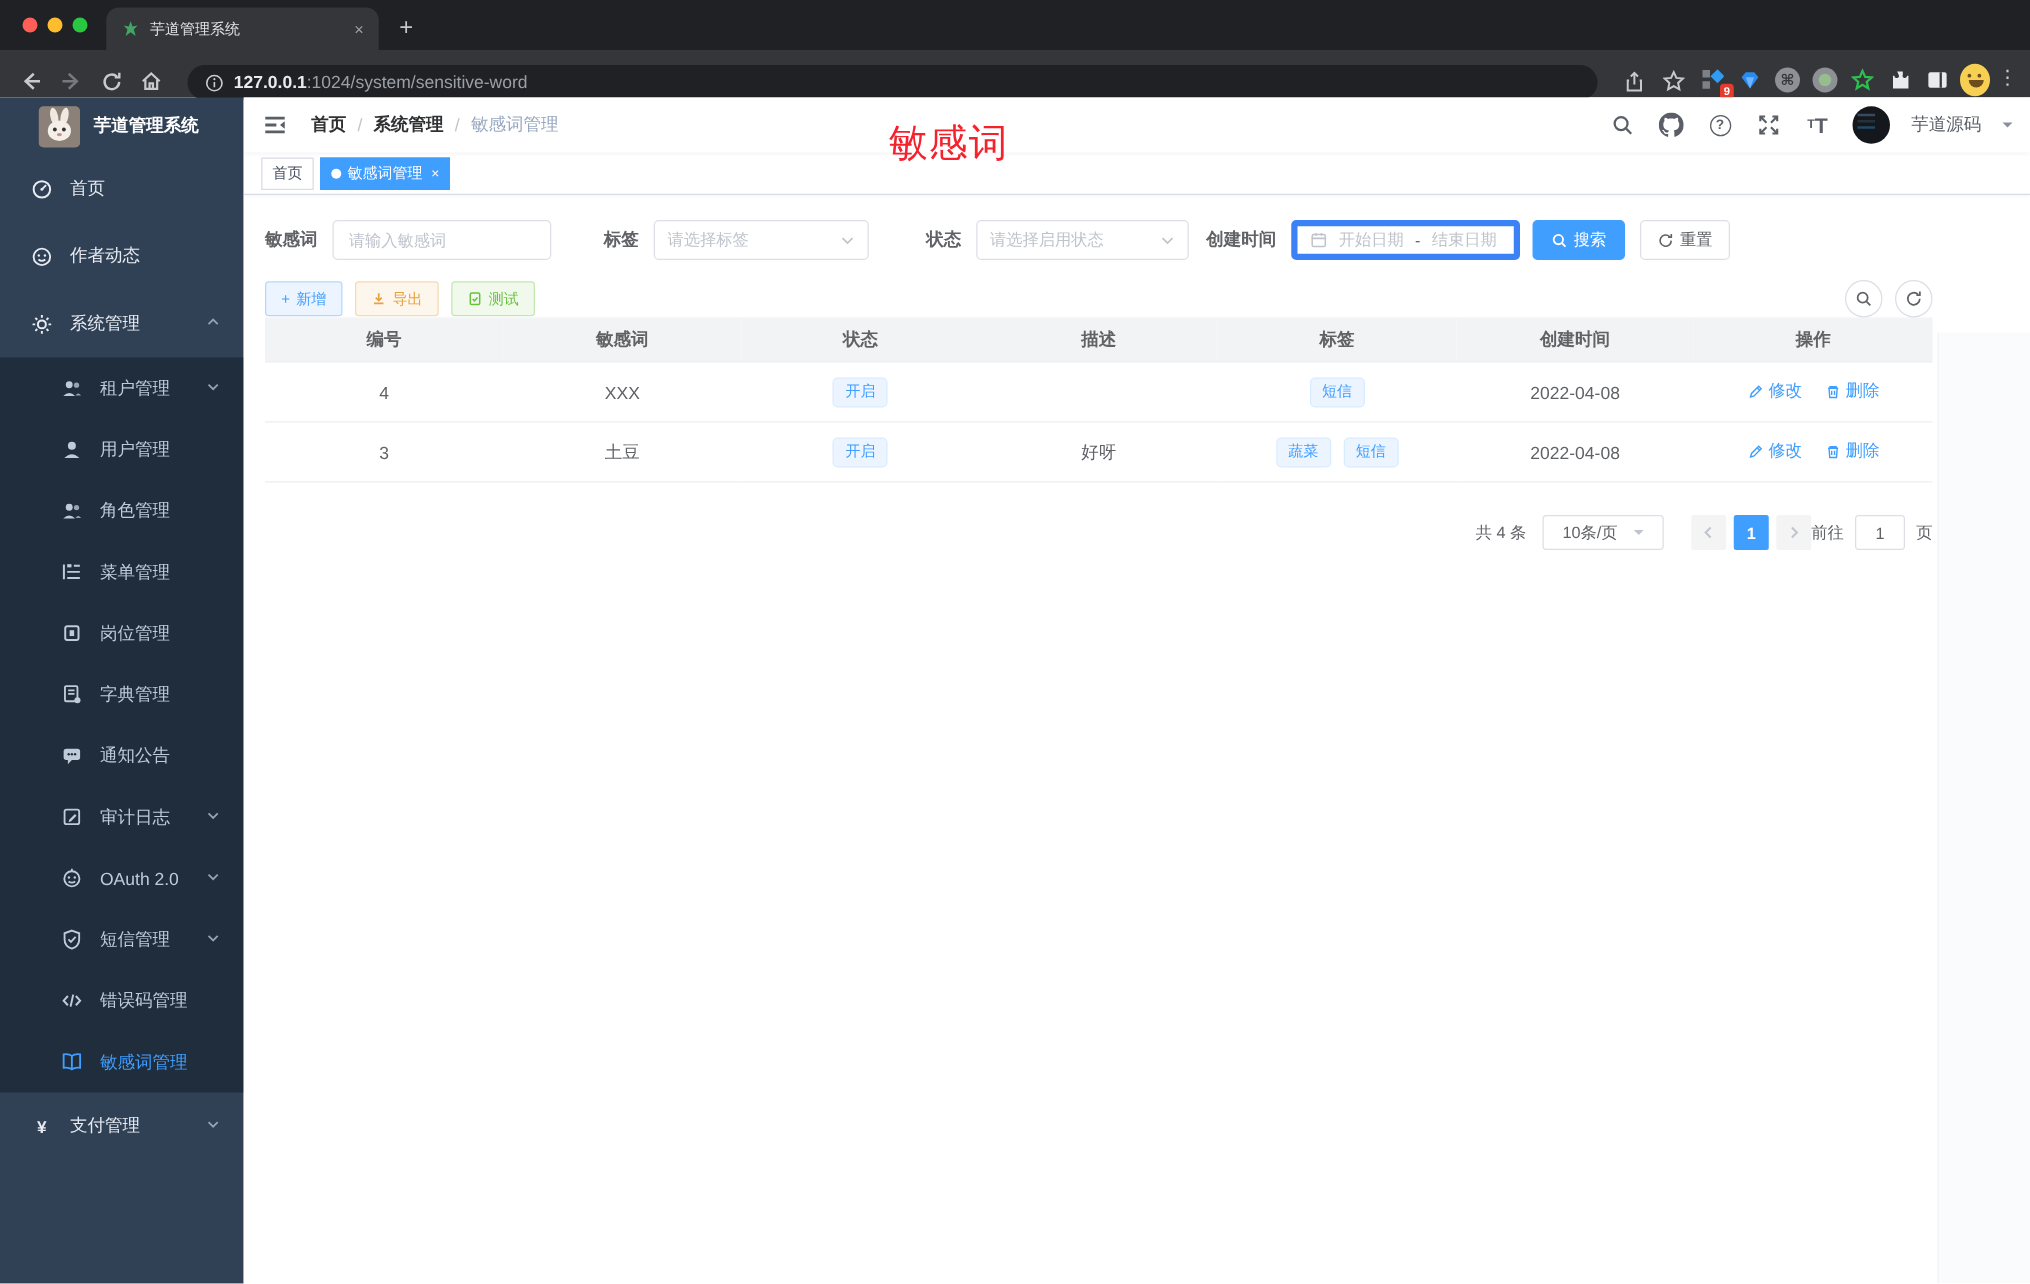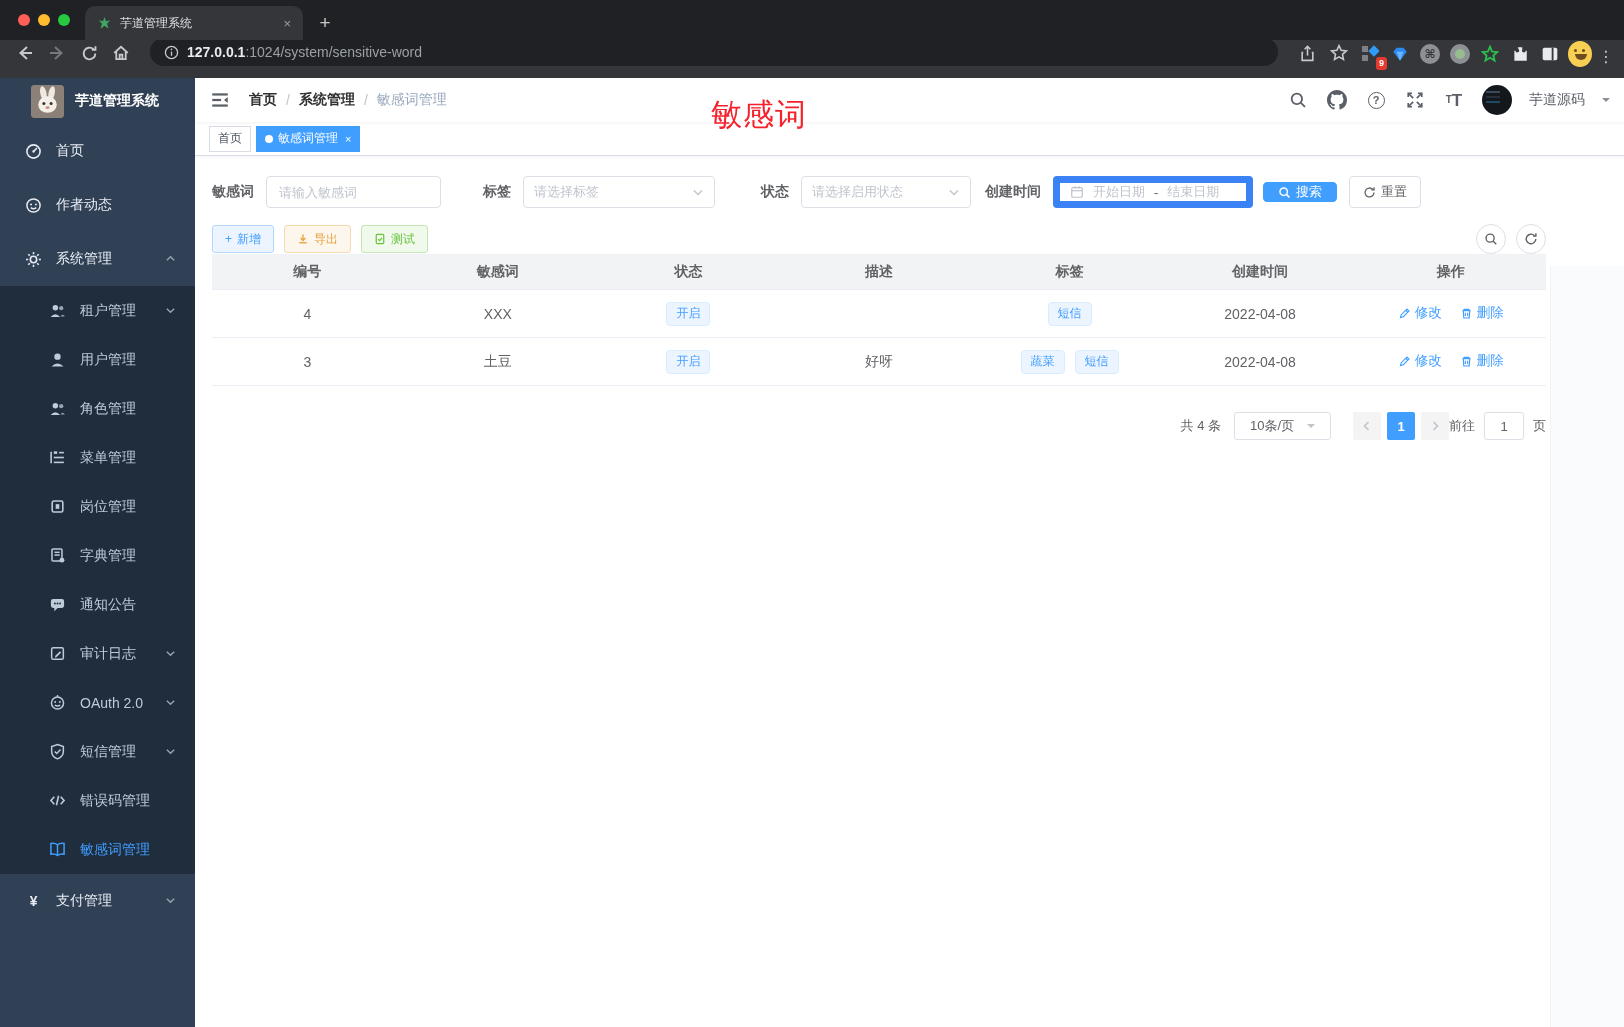--- a/index.html
+++ b/index.html
@@ -9,21 +9,21 @@
 
   
   .tabstrip{height:40px;background:#202124;position:relative;display:flex;align-items:flex-end}
   .traffic{position:absolute;top:14px;left:18px;display:flex;gap:8px}
   .tl{width:12px;height:12px;border-radius:50%}
   .tl.red{background:#ff5f57}.tl.yellow{background:#febc2e}.tl.green{background:#28c840}
   .btab{margin-left:85px;width:218px;height:34px;background:#35363a;border-radius:10px 10px 0 0;display:flex;align-items:center;padding:0 12px;gap:8px}
   .btab-title{color:#dfe1e5;font-size:12px;flex:1;white-space:nowrap;overflow:hidden}
   .btab-close{color:#9aa0a6;font-size:13px;cursor:default}
   .newtab-btn{width:28px;height:28px;margin:0 0 3px 8px;color:#c7c7c7;font-size:19px;display:flex;align-items:center;justify-content:center}
-  .toolbar{height:38px;background:#35363a;display:flex;align-items:flex-end;padding:12px 12px;gap:6px}
+  .toolbar{height:38px;background:#35363a;display:flex;align-items:flex-start;padding:12px 12px;gap:6px}
   .tb-ic{width:26px;height:26px;display:flex;align-items:center;justify-content:center;color:#c7c9cc}
   .tb-ic.dim{color:#75787c}
   .urlbar{flex:1;height:28px;background:#202124;border-radius:14px;display:flex;align-items:center;padding:0 14px;gap:8px;margin:0 10px;min-width:0}
   .url-host{color:#e8eaed;font-size:14px;font-weight:700}
   .url-rest{color:#9aa0a6;font-size:14px}
   .ext{position:relative;width:24px;height:24px;display:flex;align-items:center;justify-content:center}
   .badge{position:absolute;right:-5px;bottom:-4px;background:#e33b2e;color:#fff;font-size:9px;line-height:13px;padding:0 3px;border-radius:3px;font-weight:700}
   .circle-ext{width:20px;height:20px;border-radius:50%;background:#8d9094;display:flex;align-items:center;justify-content:center;color:#35363a;font-size:12px;font-weight:700}
   .dot-inner{width:10px;height:10px;border-radius:50%;background:#97bd8f}
   .smiley{width:26px;height:26px;border-radius:50%;background:#f7cf52;position:relative}
@@ -76,27 +76,27 @@
   .right-strip{position:absolute;top:110px;right:0;bottom:0;width:74px;background:#fafbfd;border-left:1px solid #f2f3f5}
 
   
   .filter-row{display:flex;align-items:center}
   .fgroup{display:flex;align-items:center}
   .flabel{font-size:14px;color:#606266;font-weight:600;margin-right:12px;white-space:nowrap}
   .tinput{width:175px;height:32px;border:1px solid #dcdfe6;border-radius:4px;padding:0 12px;font-size:13px;color:#606266;outline:none;background:#fff}
   .tinput::placeholder{color:#bfc4cc}
   .fselect{height:32px;border:1px solid #dcdfe6;border-radius:4px;display:flex;align-items:center;justify-content:space-between;padding:0 10px;background:#fff;cursor:pointer}
   .fselect .ph{color:#bfc4cc;font-size:13px}
-  .sel-tag{width:192px}
+  .sel-tag{width:172px}
   .sel-status{width:170px}
-  .fdate{width:200px;height:32px;border:7px solid #3b82f6;border-radius:4px;display:flex;align-items:center;gap:9px;padding:0 10px;background:#fff}
+  .fdate{width:183px;height:32px;border:5px solid #3b82f6;border-radius:4px;display:flex;align-items:center;gap:9px;padding:0 10px;background:#fff}
   .fdate .ph{color:#bfc4cc;font-size:13px}
   .fdate .dsep{color:#606266;font-size:13px}
   .btn{display:inline-flex;align-items:center;justify-content:center;gap:5px;border-radius:4px;cursor:pointer;white-space:nowrap}
-  .btn-search{height:20px;padding:0 14px;background:#409eff;color:#fff;font-size:13px;border:1px solid #409eff}
+  .btn-search{height:32px;padding:0 14px;background:#409eff;color:#fff;font-size:13px;border:1px solid #409eff}
   .btn-reset{height:32px;padding:0 13px;background:#fff;color:#606266;font-size:13px;border:1px solid #dcdfe6}
   .mr42{margin-right:42px}.mr46{margin-right:46px}.mr14{margin-right:14px}.mr10{margin-right:10px}.mr12{margin-right:12px}
 
   
   .action-row{width:1334px;display:flex;align-items:center;margin-top:16px}
   .sbtn{height:28px;padding:0 12px;font-size:12px;border-radius:3px;display:inline-flex;align-items:center;gap:5px;margin-right:10px;cursor:pointer}
   .sbtn-add{background:#ecf5ff;border:1px solid #b3d8ff;color:#409eff}
   .sbtn-export{background:#fdf6ec;border:1px solid #f5dab1;color:#e6a23c}
   .sbtn-test{background:#f0f9eb;border:1px solid #c2e7b0;color:#67c23a}
   .row-tools{margin-left:auto;display:flex;gap:10px}

